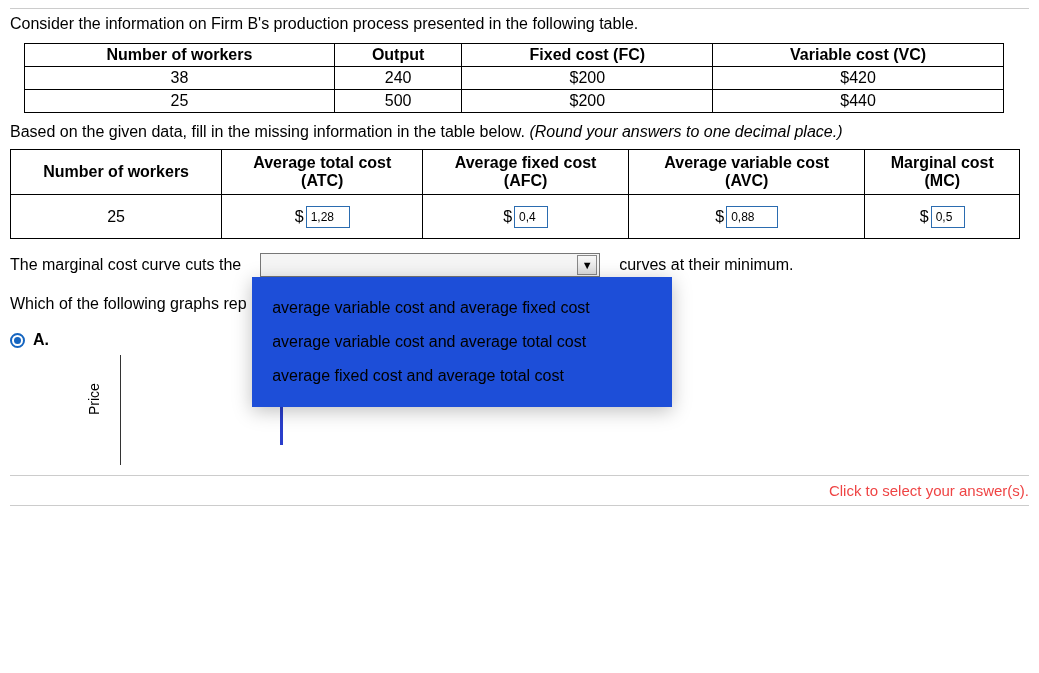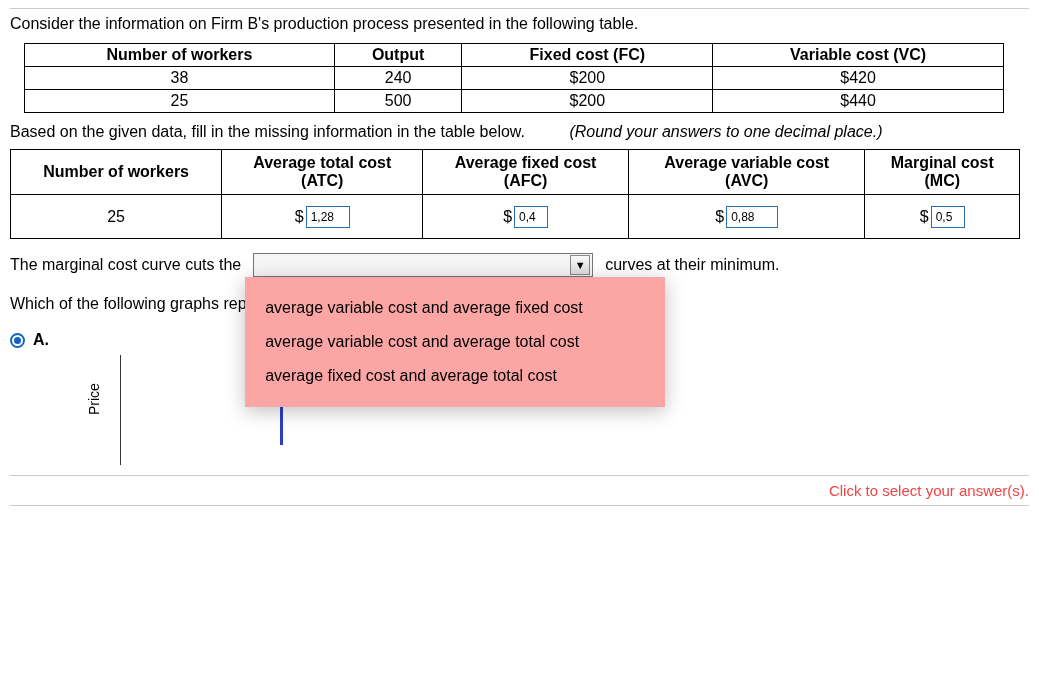--- a/index.html
+++ b/index.html
@@ -16,21 +16,21 @@
   .question-text { margin: 0 0 10px 0; }
   table.data { border-collapse: collapse; margin: 6px 0 10px 14px; width: 980px; }
   table.data th, table.data td {
     border: 1.5px solid #000;
     text-align: center;
     padding: 2px 6px;
     font-weight: normal;
   }
   table.data th { font-weight: bold; }
   .instr { margin: 8px 0 8px 0; }
-  .italic { font-style: italic; margin-left: 40px; }
+  .italic { font-style: italic; }
 
   table.calc { border-collapse: collapse; margin: 6px 0 14px 0; width: 1010px; }
   table.calc th, table.calc td {
     border: 1.5px solid #000;
     text-align: center;
     padding: 4px 6px;
   }
   table.calc th { font-weight: bold; }
   table.calc td { height: 44px; }
   .input-cell { display: inline-flex; align-items: center; justify-content: center; gap: 2px; }
@@ -41,21 +41,21 @@
     font-size: 12px;
     text-align: left;
     min-width: 34px;
     height: 22px;
     font-family: inherit;
   }
   .w44 { width: 44px; }
   .w30 { width: 30px; }
   .w40 { width: 52px; }
 
-  .sentence-row { margin: 8px 0 18px 0; display: flex; align-items: center; flex-wrap: wrap; gap: 12px; }
+  .sentence-row { margin: 8px 0 18px 0; display: flex; align-items: center; flex-wrap: wrap; gap: 19px; }
   .dropdown-wrap {
     position: relative;
     display: inline-block;
   }
   .dropdown-box {
     width: 340px;
     height: 24px;
     border: 1px solid #777;
     background: #f5f5f5;
     display: flex;
@@ -68,21 +68,21 @@
     border: 1px solid #888;
     background: linear-gradient(#f8f8f8,#ddd);
     display:flex; align-items:center; justify-content:center;
     font-size: 11px;
   }
   .dropdown-list {
     position: absolute;
     top: 24px;
     left: -8px;
     width: 420px;
-    background: #fca5a5;
+    background: #1d4ed8;
     box-shadow: 0 4px 18px rgba(0,0,0,0.25);
     padding: 14px 16px;
     z-index: 10;
   }
   .dropdown-list .opt {
     padding: 8px 4px;
     cursor: pointer;
   }
 
   .radio-row { margin: 18px 0 6px 0; display: flex; align-items: flex-start; gap: 8px; }

